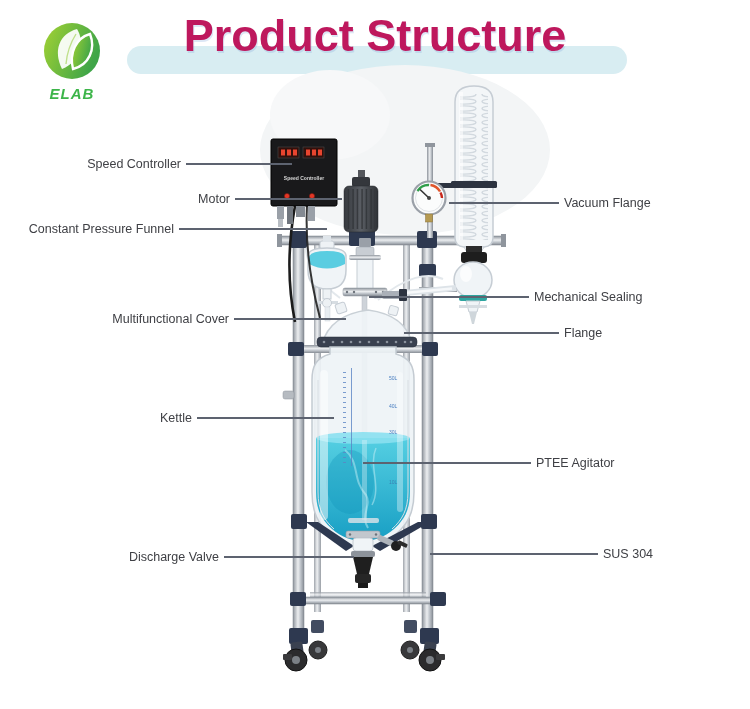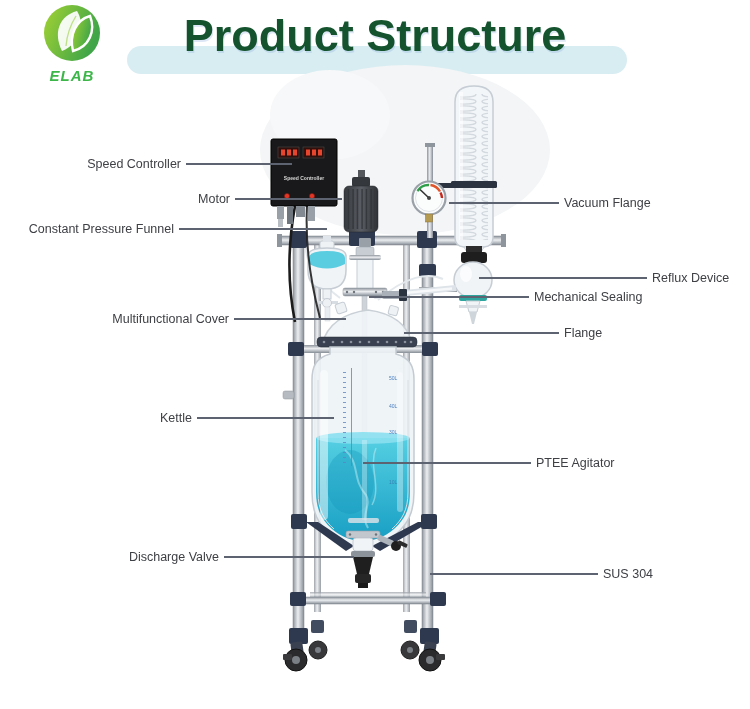--- a/index.html
+++ b/index.html
@@ -3,23 +3,23 @@
 <meta charset="utf-8">
 <style>
   html,body{margin:0;padding:0;background:#fff;}
   .canvas{position:relative;width:750px;height:709px;background:#ffffff;overflow:hidden;
           font-family:"Liberation Sans",sans-serif;}
 
   
   .title-band{position:absolute;left:127px;top:46px;width:500px;height:28px;
               border-radius:14px;background:#d8edf2;}
   .title{position:absolute;left:0;right:0;top:10px;margin:0;text-align:center;
-         font-size:45px;font-weight:bold;color:#14532d;letter-spacing:0px;
+         font-size:45px;font-weight:bold;color:#be185d;letter-spacing:0px;
          text-shadow:1px 2px 0 rgba(120,160,215,.25);}
-  .logo{position:absolute;left:40px;top:4px;width:64px;text-align:center;}
+  .logo{position:absolute;left:40px;top:22px;width:64px;text-align:center;}
   .logo-text{margin-top:1px;font-size:15px;font-weight:bold;font-style:italic;
              color:#3cb549;letter-spacing:1px;}
 
   
   .apparatus{position:absolute;left:0;top:0;}
 
   
   .lbl{position:absolute;display:flex;align-items:center;gap:5px;height:18px;
        font-size:12.5px;color:#3f4045;white-space:nowrap;}
   .lbl.left{left:0;justify-content:flex-end;}
@@ -331,34 +331,30 @@
   </div>
   <div class="lbl left" style="top:409px;width:334px">
     <span>Kettle</span>
     <i class="ln" style="width:137px"></i>
   </div>
 
   <div class="lbl right" style="left:449px;top:194px">
     <i class="ln" style="width:110px"></i>
     <span>Vacuum Flange</span>
   </div>
-  <div class="lbl right" style="left:479px;top:269px">
-    <i class="ln" style="width:168px"></i>
-    <span>Reflux Device</span>
-  </div>
   <div class="lbl right" style="left:369px;top:288px">
     <i class="ln" style="width:160px"></i>
     <span>Mechanical Sealing</span>
   </div>
   <div class="lbl right" style="left:404px;top:324px">
     <i class="ln" style="width:155px"></i>
     <span>Flange</span>
   </div>
   <div class="lbl right" style="left:363px;top:454px">
     <i class="ln" style="width:168px"></i>
     <span>PTEE Agitator</span>
   </div>
-  <div class="lbl right" style="left:430px;top:565px">
+  <div class="lbl right" style="left:430px;top:545px">
     <i class="ln" style="width:168px"></i>
     <span>SUS 304</span>
   </div>
 
 </div>
 
 </body></html>

